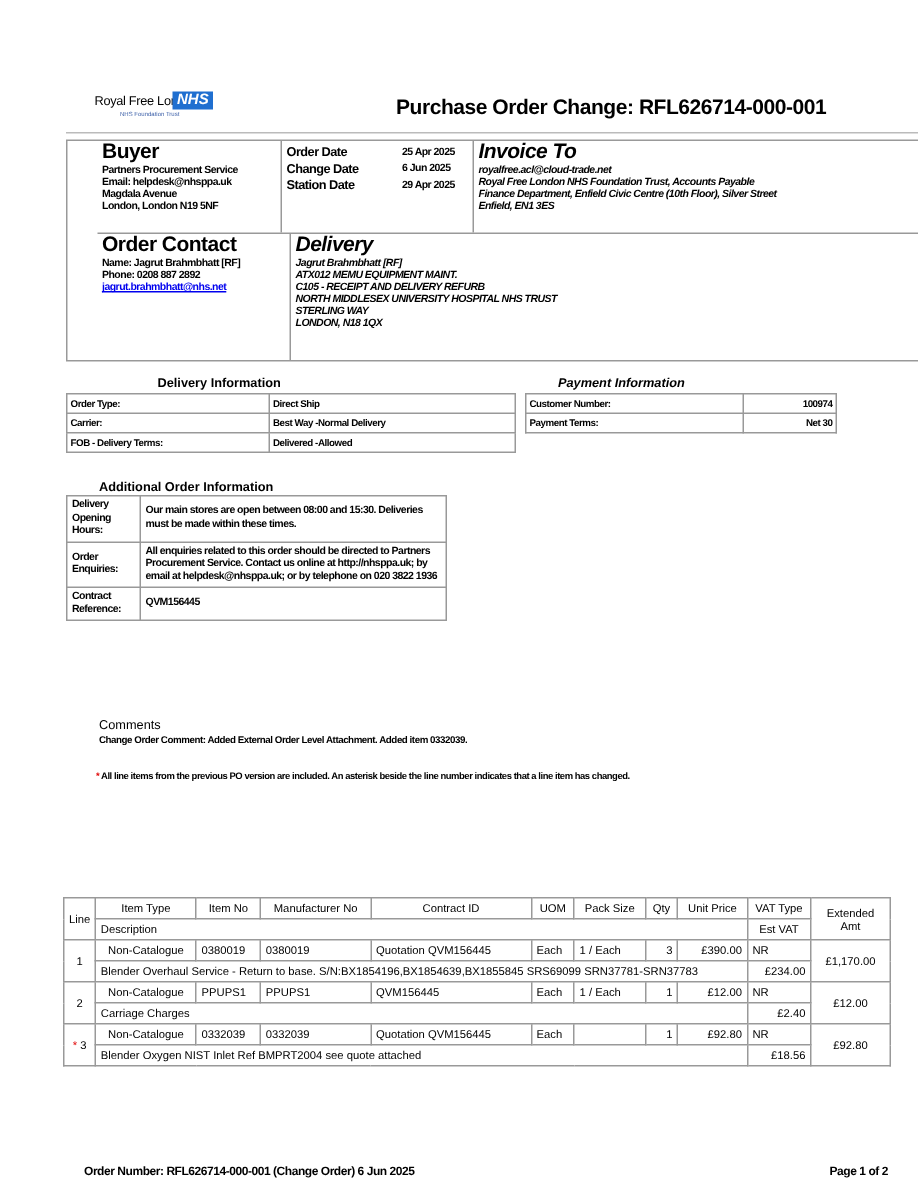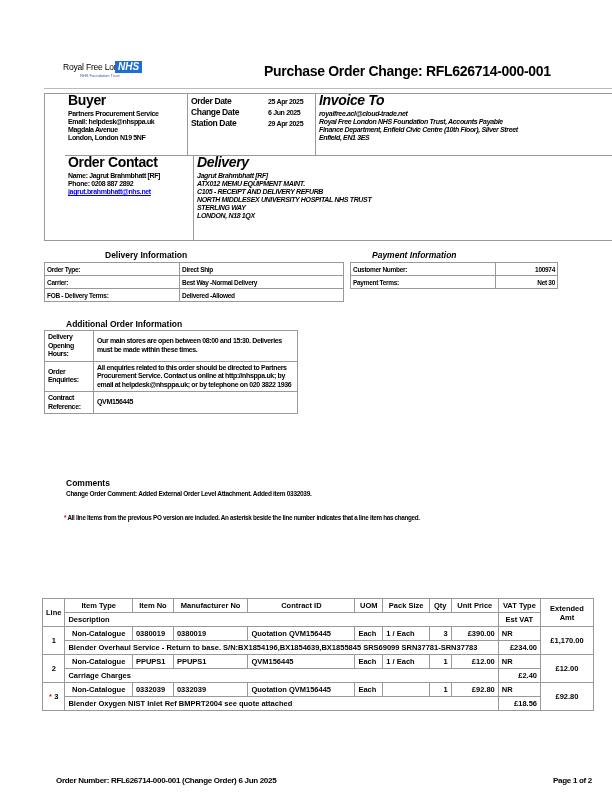--- a/index.html
+++ b/index.html
@@ -18,26 +18,26 @@
   .c1 { width:122px; } .c2 { width:128px; } .c3 { flex:1;font-style:italic; }
   .hd { font-size:14px; margin-bottom:6px; }
   .datesrow { display:flex; font-size:8.5px; line-height:11px; }
   .datesrow span:first-child { width:77px; } .datesrow span:last-child { font-size:7px; }
   .link { color:#0000ee; text-decoration:underline; }
   .sec-title { font-size:8.5px; font-weight:bold; }
   table.kv { border-collapse:collapse; font-size:6.5px; font-weight:bold; letter-spacing:-0.3px; }
   table.kv td { border:1.5px solid #999; padding:1px 2px; height:10px; }
   table.addl { border-collapse:collapse; font-size:7px; font-weight:bold; letter-spacing:-0.35px; line-height:8.5px; }
   table.addl td { border:1.5px solid #999; padding:2px 3px; vertical-align:middle; }
-  .comments-h { left:46px; top:478px; font-size:8.5px; font-weight:bold; }
+  .comments-h { left:46px; top:478px; font-size:8.5px; font-weight:normal; }
   .comments-t { left:46px; top:490px; font-size:6.5px; font-weight:bold; letter-spacing:-0.3px; }
   .note { left:44px; top:514px; font-size:6.3px; font-weight:bold; letter-spacing:-0.3px; }
   .red { color:#e00000; }
   table.lines { position:absolute; left:42px; top:598px; width:552px; border-collapse:collapse; font-size:7.5px; }
-  table.lines td, table.lines th { border:1.2px solid #999; padding:1px 3px; font-weight:bold; height:11px; }
+  table.lines td, table.lines th { border:1.2px solid #999; padding:1px 3px; font-weight:normal; height:11px; }
   table.lines th { text-align:center; }
   .r { text-align:right; } .c { text-align:center; }
   .footer { top:776px; font-size:8px; font-weight:bold; letter-spacing:-0.3px; }
 </style>
 </head>
 <body>
 
 <div class="abs logo-text">Royal Free London</div>
 <div class="abs logo-nhs">NHS</div>
 <div class="abs logo-sub">NHS Foundation Trust</div>

